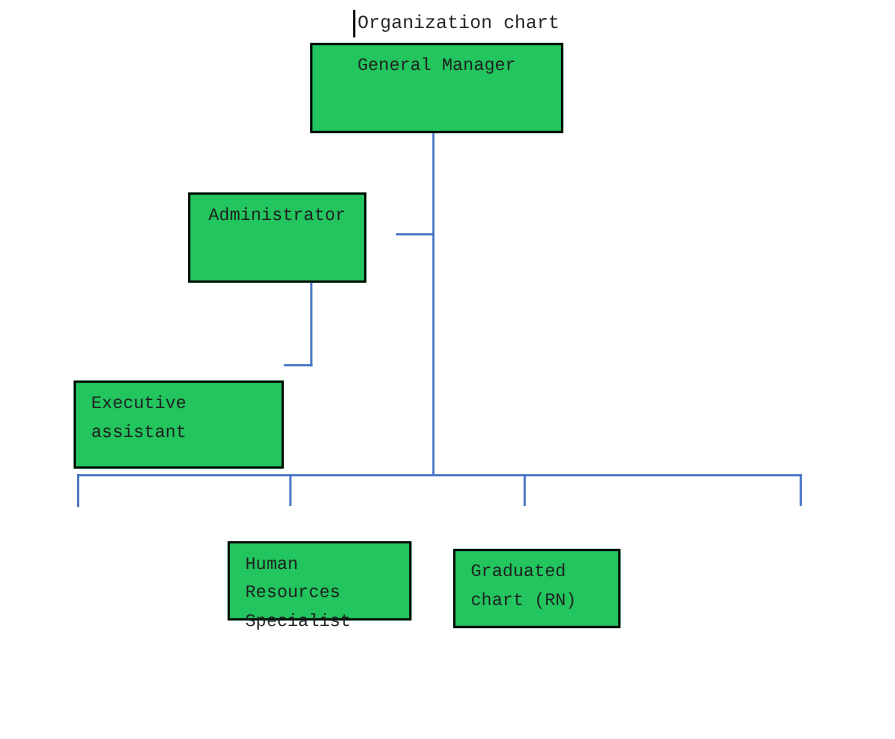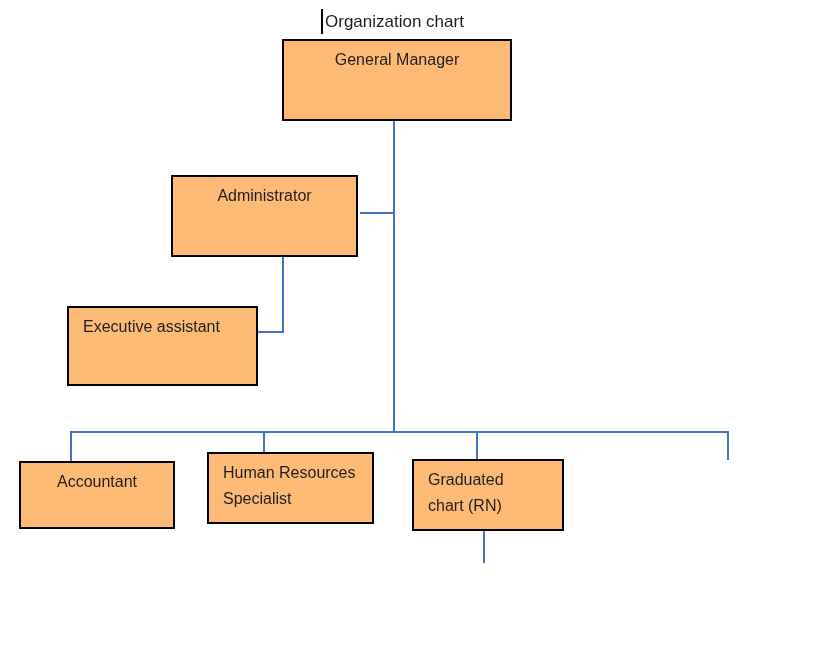--- a/index.html
+++ b/index.html
@@ -5,21 +5,21 @@
   html, body {
     margin: 0;
     padding: 0;
     background: #ffffff;
   }
   #canvas {
     position: relative;
     width: 814px;
     height: 672px;
     background: var(--bg, #ffffff);
-    font-family: Liberation Sans, sans-serif;
+    font-family: Liberation Mono, monospace;
     color: var(--text, #1f1f1f);
     overflow: hidden;
   }
   .doc-title {
     position: absolute;
     left: 325px;
     top: 10px;
     font-size: 17px;
     line-height: 24px;
     white-space: nowrap;
@@ -30,31 +30,31 @@
     left: 321px;
     top: 9px;
     width: 1.5px;
     height: 25px;
     background: #000000;
   }
   .node {
     position: absolute;
     box-sizing: border-box;
     border: 2px solid var(--border, #000000);
-    background: #fdba74;
+    background: #22c55e;
     font-size: 16px;
     line-height: 26px;
     padding-top: 6px;
   }
   .node .node-label {
     display: block;
     white-space: pre-line;
   }
   .node.center { text-align: center; padding-left: 4px; padding-right: 4px; }
-  .node.left   { text-align: left; padding-left: 14px; padding-right: 6px; }
+  .node.left   { text-align: left; padding-left: 14px; padding-right: 6px; margin-top: 40px; }
   .conn {
     position: absolute;
     background: var(--accent, #4472C4);
   }
 </style>
 </head>
 <body>
 
 <div id="canvas" style="--accent: #4472C4; --border: #000000; --text: #1f1f1f; --bg: #ffffff;">
 
@@ -69,31 +69,28 @@
   <div class="conn" style="left:70px; top:431px; width:2px; height:30px"></div>
   <div class="conn" style="left:263px; top:431px; width:2px; height:29px"></div>
   <div class="conn" style="left:476px; top:431px; width:2px; height:29px"></div>
   <div class="conn" style="left:727px; top:431px; width:2px; height:29px"></div>
   <div class="conn" style="left:483px; top:530px; width:2px; height:33px"></div>
 
   <div class="node center" style="left:282px; top:39px; width:230px; height:82px">
     <span class="node-label">General Manager</span>
   </div>
 
-  <div class="node center" style="left:171px; top:175px; width:187px; height:82px">
+  <div class="node center" style="left:171px; top:175px; width:162px; height:82px">
     <span class="node-label">Administrator</span>
   </div>
 
   <div class="node left" style="left:67px; top:306px; width:191px; height:80px">
     <span class="node-label">Executive assistant</span>
   </div>
 
-  <div class="node center" style="left:19px; top:461px; width:156px; height:68px">
-    <span class="node-label">Accountant</span>
-  </div>
 
   <div class="node left" style="left:207px; top:452px; width:167px; height:72px">
     <span class="node-label">Human Resources
 Specialist</span>
   </div>
 
   <div class="node left" style="left:412px; top:459px; width:152px; height:72px">
     <span class="node-label">Graduated
 chart (RN)</span>
   </div>

